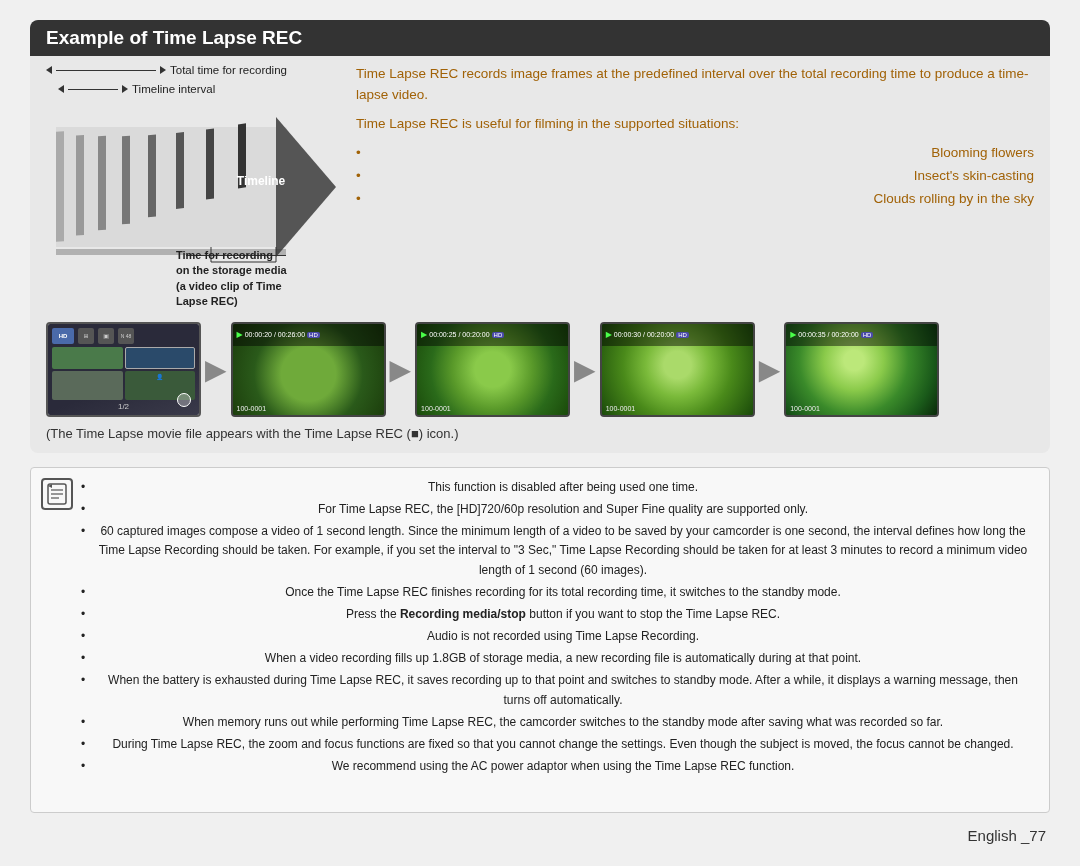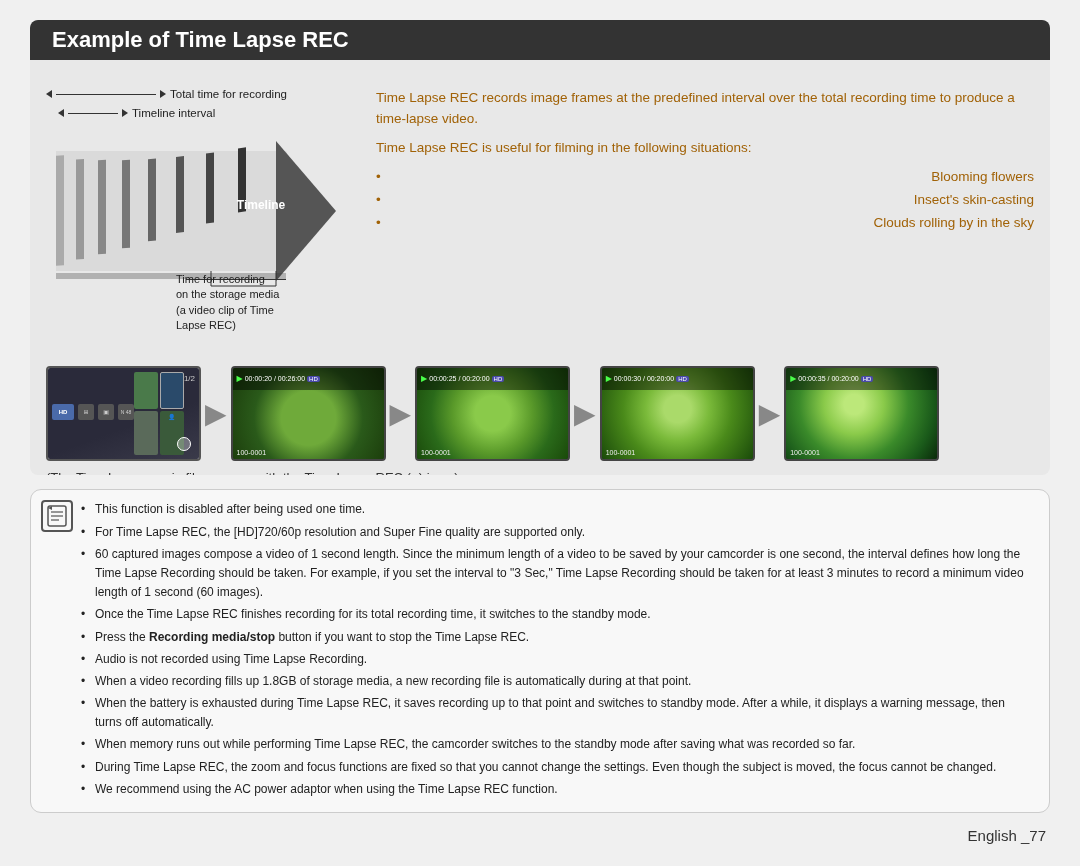--- a/index.html
+++ b/index.html
@@ -24,49 +24,49 @@
     
     .top-box {
       background: #e8e8e8;
       border-radius: 8px;
       padding: 0;
       overflow: hidden;
     }
     .top-box-title {
       background: #333;
       color: #fff;
-      font-size: 22px;
+      font-size: 19px;
       font-weight: bold;
-      padding: 7px 22px;
+      padding: 7px 16px;
       border-radius: 6px 6px 0 0;
     }
     .top-box-content {
       display: flex;
       flex-direction: row;
-      padding: 28px 16px;
-      gap: 20px;
+      padding: 8px 16px;
     }
     
     .diagram-area {
       flex: 0 0 310px;
       display: flex;
       flex-direction: column;
       gap: 6px;
       position: relative;
     }
     
     .diagram-svg {
       width: 290px;
       height: 170px;
     }
     .time-for-recording-label {
       font-size: 11px;
       color: #222;
       margin-top: 4px;
       line-height: 1.4;
+      font-weight: bold;
     }
     
     .text-area {
       flex: 1;
       font-size: 13.5px;
       color: #a16207;
       line-height: 1.55;
     }
     .text-area p {
       margin-bottom: 8px;
@@ -107,21 +107,21 @@
     }
     .thumb-box.first {
       background: #2a2a3a;
       border: 2px solid #555;
     }
     .camera-ui {
       width: 100%;
       height: 100%;
       background: linear-gradient(160deg, #2a2a3a 60%, #3a3a4a);
       display: flex;
-      flex-direction: row;
+      flex-direction: column;
       padding: 4px;
     }
     .cam-top-bar {
       display: flex;
       gap: 4px;
       align-items: center;
       margin-bottom: 3px;
     }
     .cam-icon-box {
       width: 22px; height: 16px;
@@ -202,27 +202,28 @@
     .caption-below {
       font-size: 13px;
       color: #333;
       line-height: 1.4;
       max-width: 160px;
     }
     
     .bottom-notes {
       background: #f8f8f8;
       border: 1px solid #ccc;
-      border-radius: 11px;
+      border-radius: 4px;
       padding: 10px 18px 10px 50px;
       font-size: 12px;
       color: #222;
       line-height: 1.6;
       position: relative;
       flex: 1;
+      text-align: center;
     }
     .note-icon {
       position: absolute;
       left: 10px;
       top: 10px;
       width: 32px;
       height: 32px;
       border: 2px solid #555;
       border-radius: 4px;
       display: flex;
@@ -336,21 +337,21 @@
         <div class="time-for-recording-label" style="margin-left:130px; margin-top:-30px; font-size:11px; line-height:1.4;">
           <span style="white-space:pre-line;">Time for recording
 on the storage media
 (a video clip of Time
 Lapse REC)</span>
         </div>
       </div>
 
       <div class="text-area">
         <p>Time Lapse REC records image frames at the predefined interval over the total recording time to produce a time-lapse video.</p>
-        <p>Time Lapse REC is useful for filming in the following situations:</p>
+        <p>Time Lapse REC is useful for filming in the supported situations:</p>
         <ul class="bullet-list">
           <li>Blooming flowers</li>
           <li>Insect's skin-casting</li>
           <li>Clouds rolling by in the sky</li>
         </ul>
       </div>
     </div>
 
     <div class="image-strip-row">
 

